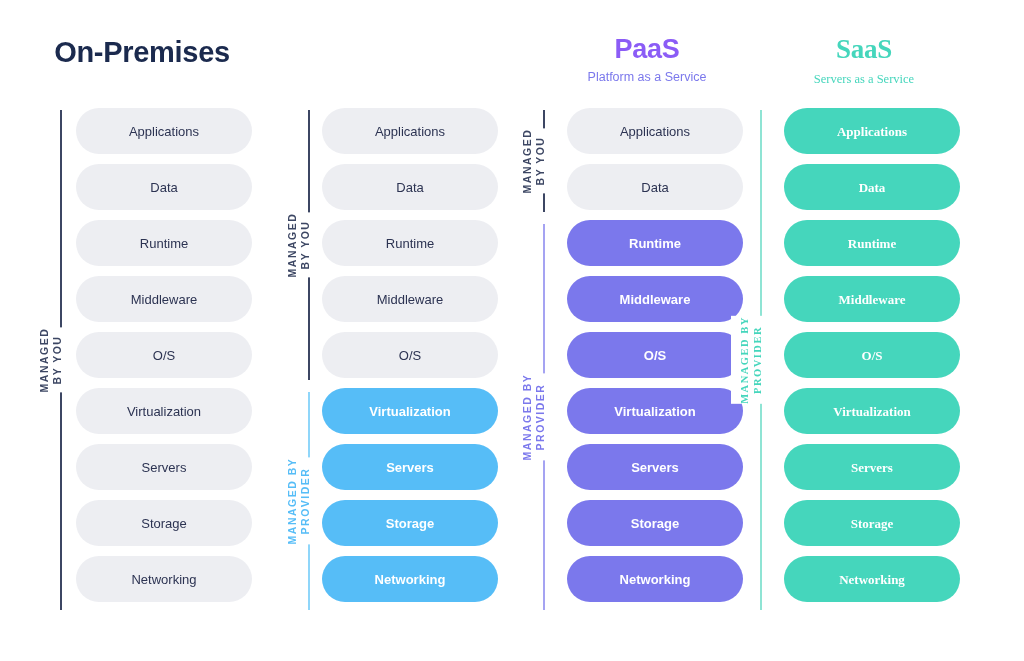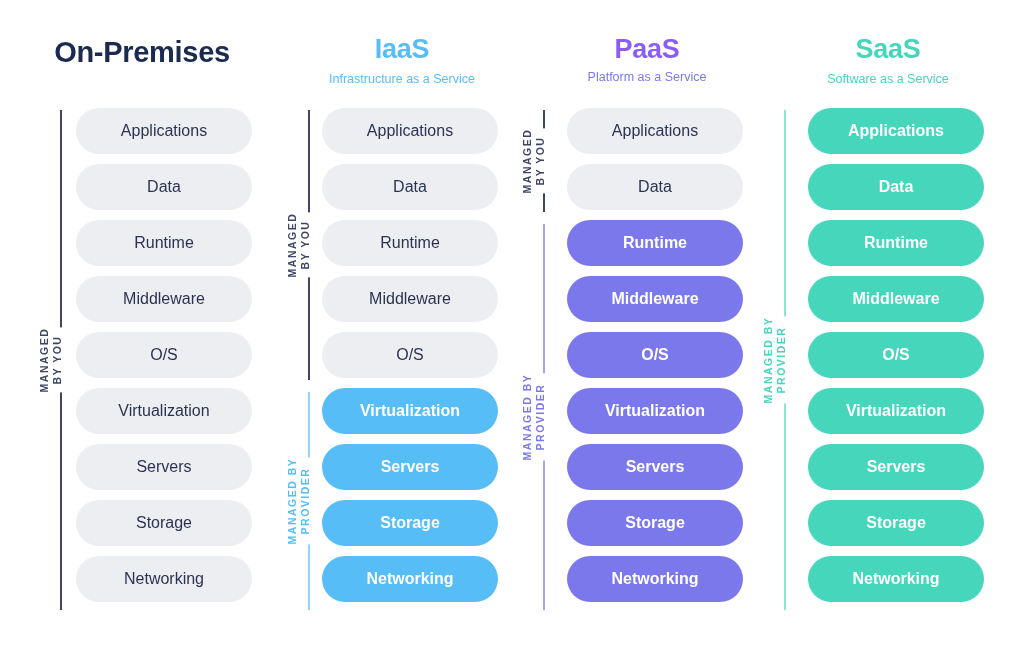--- a/index.html
+++ b/index.html
@@ -22,21 +22,21 @@
   
   .column {
     position: absolute;
     top: 0;
     height: 661px;
   }
 
   .col-onprem { left: 18px;  width: 248px; }
   .col-iaas   { left: 278px; width: 248px; }
   .col-paas   { left: 523px; width: 248px; }
-  .col-saas   { left: 764px; width: 248px; }
+  .col-saas   { left: 740px; width: 248px; font-family: Liberation Serif, serif; }
 
   
   .col-header {
     position: absolute;
     left: 0;
     width: 248px;
     text-align: center;
   }
 
   .col-title {
@@ -82,21 +82,21 @@
   .col-paas   .stack { left: 44px; width: 176px; }
   .col-saas   .stack { left: 44px; width: 176px; }
 
   .pill {
     height: 46px;
     margin-bottom: 10px;
     border-radius: 23px;
     display: flex;
     align-items: center;
     justify-content: center;
-    font-size: 16px;
+    font-size: 13px;
     line-height: 1;
     white-space: nowrap;
   }
 
   .pill:last-child { margin-bottom: 8px; }
 
   .pill.neutral {
     background: #edeef2;
     color: #2c3352;
     font-weight: normal;
@@ -192,24 +192,20 @@
       <div class="pill neutral">O/S</div>
       <div class="pill neutral">Virtualization</div>
       <div class="pill neutral">Servers</div>
       <div class="pill neutral">Storage</div>
       <div class="pill neutral">Networking</div>
     </div>
   </div>
 
   <div class="column col-iaas">
 
-    <div class="col-header">
-      <div class="col-title">IaaS</div>
-      <div class="col-subtitle">Infrastructure as a Service</div>
-    </div>
 
     <div class="bracket you b-iaas-you">
       <div class="bracket-line"></div>
       <div class="bracket-label">
         <span class="lbl-line">MANAGED</span>
         <span class="lbl-line">BY YOU</span>
       </div>
     </div>
 
     <div class="bracket provider b-iaas-provider">
@@ -266,21 +262,21 @@
       <div class="pill accent">Servers</div>
       <div class="pill accent">Storage</div>
       <div class="pill accent">Networking</div>
     </div>
   </div>
 
   <div class="column col-saas">
 
     <div class="col-header">
       <div class="col-title">SaaS</div>
-      <div class="col-subtitle">Software as a Service</div>
+      <div class="col-subtitle">Servers as a Service</div>
     </div>
 
     <div class="bracket provider b-saas-provider">
       <div class="bracket-line"></div>
       <div class="bracket-label">
         <span class="lbl-line">MANAGED BY</span>
         <span class="lbl-line">PROVIDER</span>
       </div>
     </div>
 

